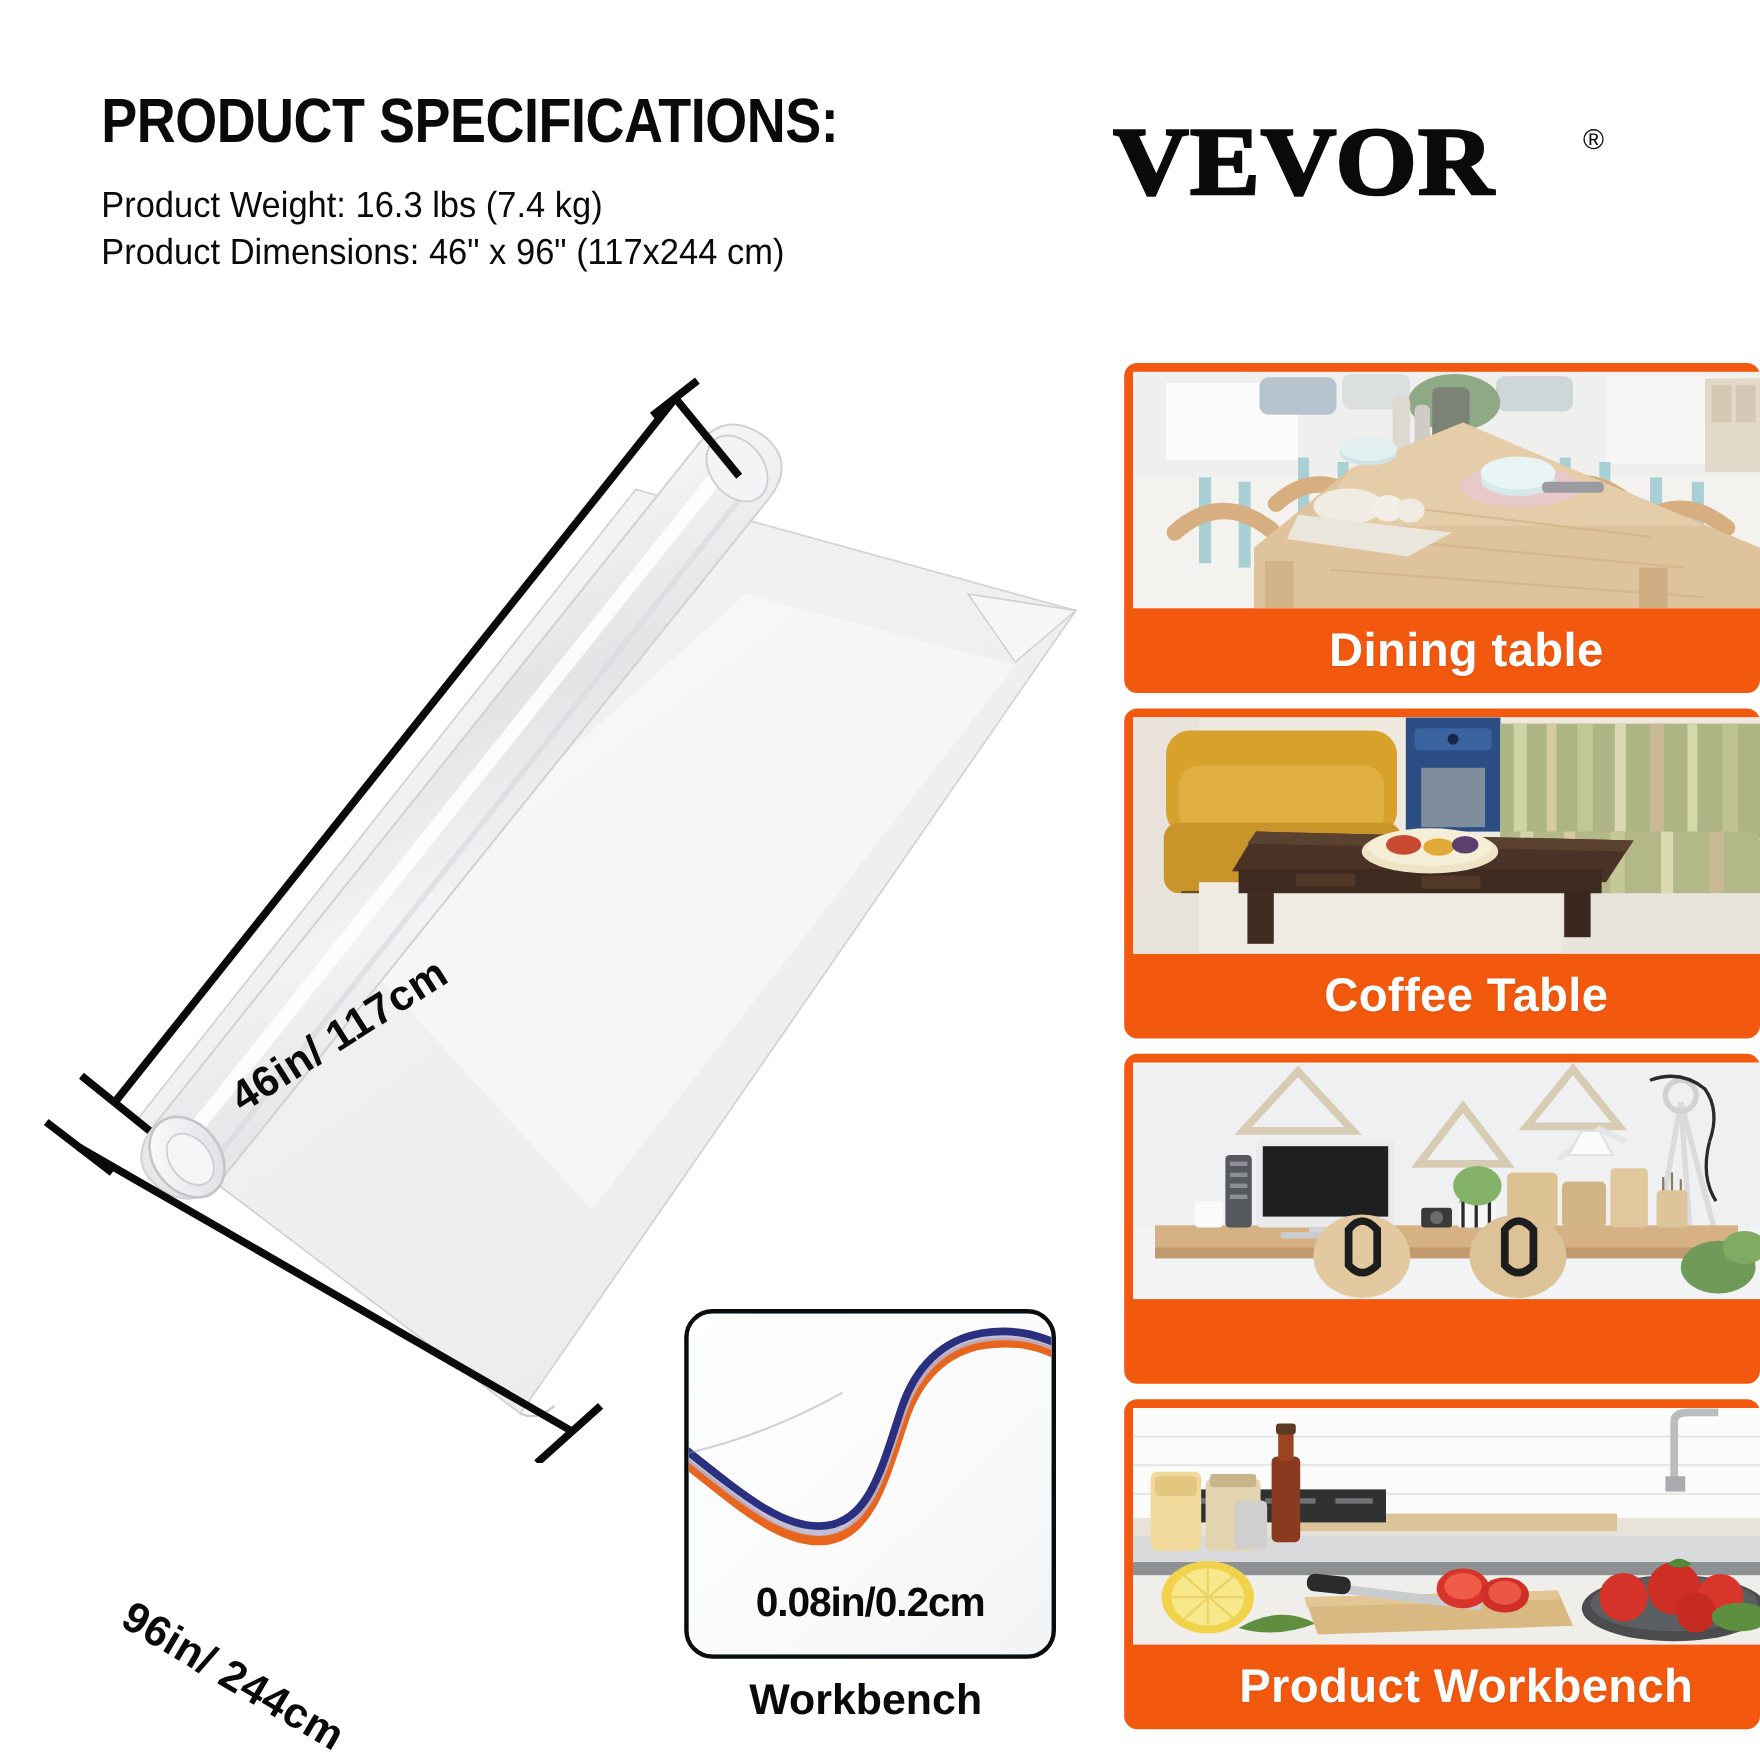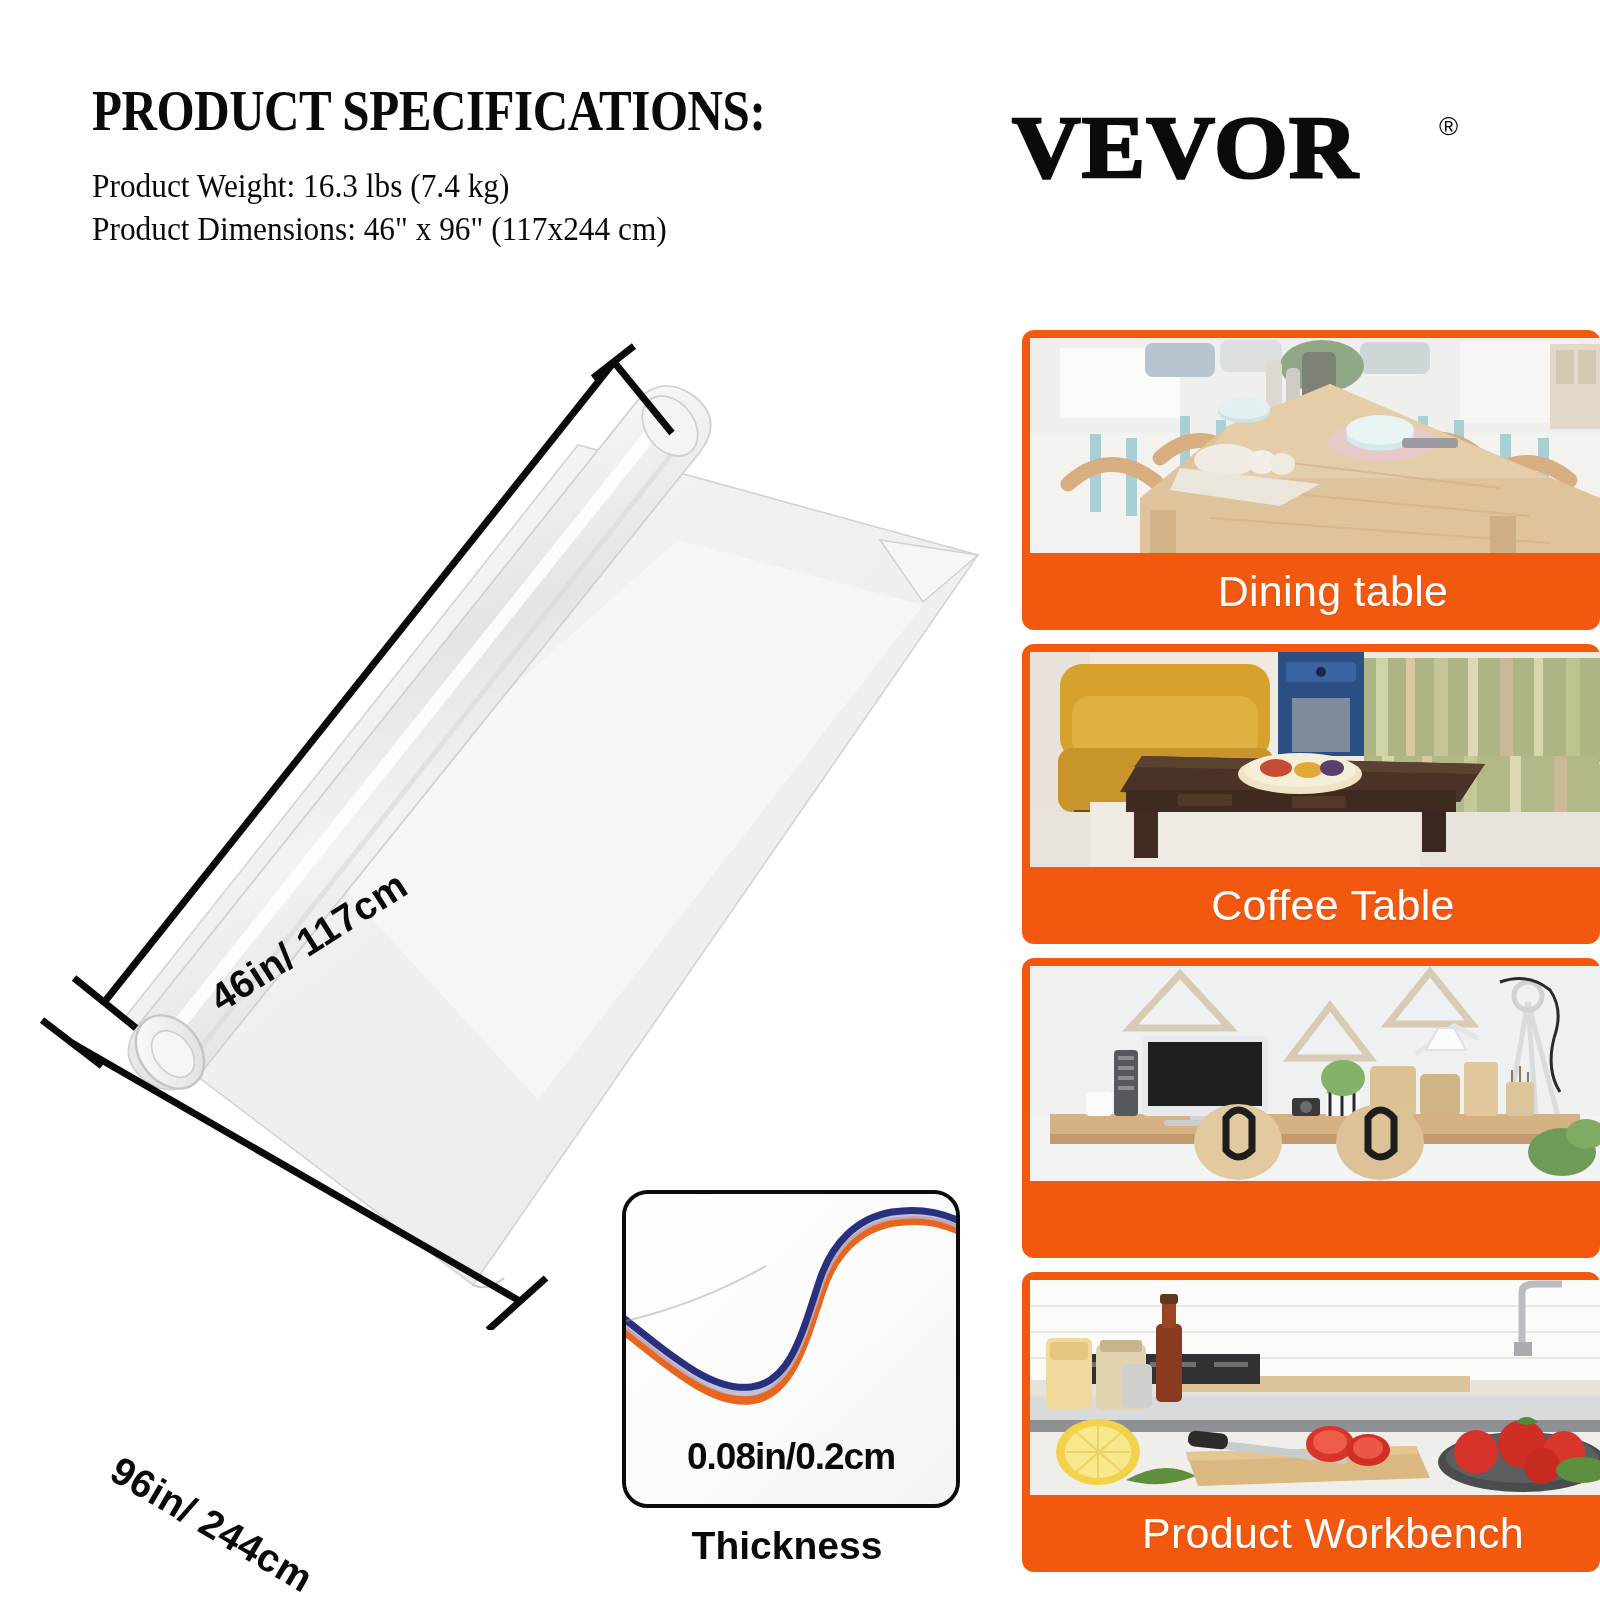--- a/index.html
+++ b/index.html
@@ -1,20 +1,20 @@
 <!DOCTYPE html>
 <html><head>
 <meta charset="utf-8">
 <style>
   html,body{margin:0;padding:0;background:#ffffff;}
   body{width:1600px;height:1600px;position:relative;overflow:hidden;
        font-family:"Liberation Sans","DejaVu Sans",sans-serif;color:#0a0a0a;}
 
   
-  #header-block{position:absolute;left:92px;top:82px;width:880px;font-family:Liberation Serif, serif;}
+  #header-block{position:absolute;left:92px;top:82px;width:880px;}
   #spec-title{font-size:57px;font-weight:700;letter-spacing:-0.5px;
               line-height:1;margin:0 0 26px 0;transform:scaleX(0.86);
               transform-origin:left center;white-space:nowrap;}
   .spec-line{font-size:33px;line-height:1.30;white-space:nowrap;
              transform:scaleX(0.95);transform-origin:left center;}
 
   
   #vevor-logo{position:absolute;left:1012px;top:78px;width:480px;height:92px;margin-top:27px;}
   #vevor-wordmark{font-family:"Liberation Serif","DejaVu Serif",serif;
                   font-size:88px;font-weight:700;line-height:86px;
@@ -51,21 +51,21 @@
   
   #usecase-list{position:absolute;left:1022px;top:330px;width:578px;}
   .usecase-card{position:relative;width:578px;height:300px;
                 background:#F2590E;border-radius:12px;margin-bottom:14px;
                 overflow:hidden;}
   .usecase-photo{position:absolute;left:8px;top:8px;
                  width:570px;height:215px;overflow:hidden;background:#e9e9e9;}
   .usecase-photo svg{display:block;}
   .usecase-caption{position:absolute;left:0;right:0;bottom:0;height:77px;
                    display:flex;align-items:center;justify-content:center;
-                   color:#ffffff;font-size:43px;font-weight:400;
+                   color:#ffffff;font-size:43px;font-weight:700;
                    letter-spacing:0.3px;text-shadow:0 1px 2px rgba(0,0,0,.12);padding-left:44px;}
 </style>
 </head>
 <body>
 
 <div id="header-block">
   <div id="spec-title">PRODUCT SPECIFICATIONS:</div>
   <div class="spec-line">Product Weight: 16.3 lbs (7.4 kg)</div>
   <div class="spec-line">Product Dimensions: 46" x 96" (117x244 cm)</div>
 </div>
@@ -153,21 +153,21 @@
       <path d="M -10 124 C 55 176 88 203 125 199 C 165 194 177 144 195 90
                C 207 55 231 29 267 23 C 299 18 321 25 345 37" fill="none" stroke="#b9b4cf" stroke-width="6" stroke-linecap="round" opacity="0.85"></path>
 
       <path d="M -10 118 C 55 170 88 197 125 193 C 165 188 176 139 194 85
                C 206 50 230 24 266 18 C 298 13 320 20 345 32" fill="none" stroke="#2A3080" stroke-width="7" stroke-linecap="round"></path>
 
       <path d="M -5 128 C 40 118 90 100 140 72" fill="none" stroke="#9a9aa8" stroke-width="2" opacity="0.45"></path>
     </svg>
     <div id="thickness-value">0.08in/0.2cm</div>
   </div>
-  <div id="thickness-caption">Thickness</div>
+  <div id="thickness-caption">Workbench</div>
 </div>
 
 <div id="usecase-list">
 
   <div class="usecase-card">
     <div class="usecase-photo">
       <svg width="570" height="215" viewBox="0 0 570 215">
         <rect width="570" height="215" fill="#f4f2ef"></rect>
         <rect x="0" y="0" width="570" height="95" fill="#efefee"></rect>
         <rect x="30" y="10" width="120" height="70" fill="#fbfbfa"></rect>

